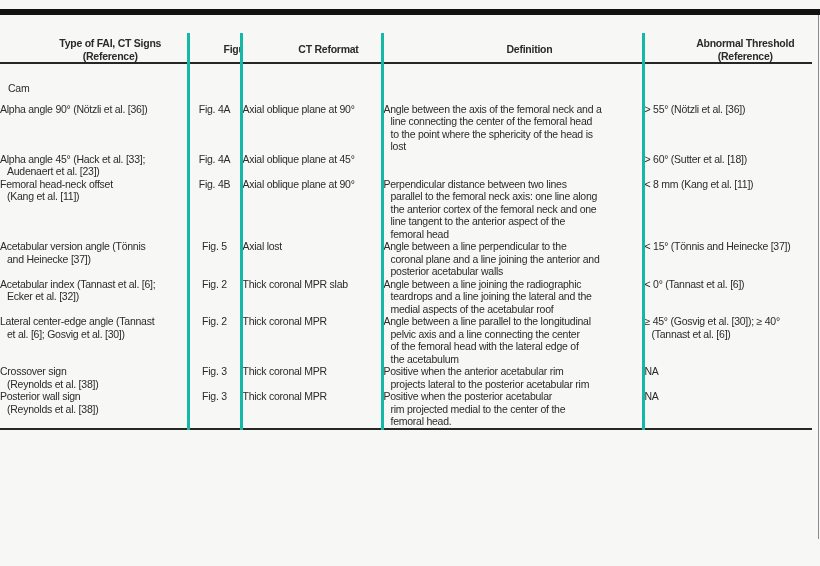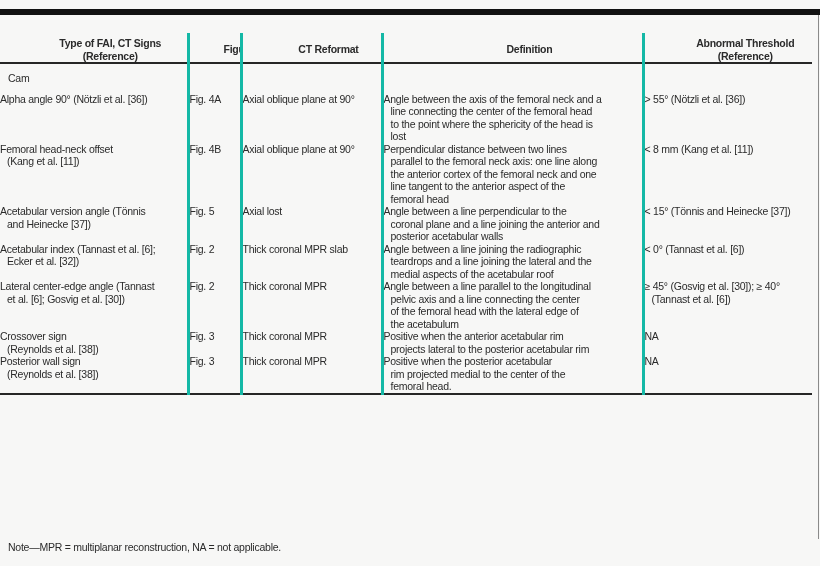--- a/index.html
+++ b/index.html
@@ -59,25 +59,25 @@
     border-bottom: 2px solid #262626;
     padding-left: 34px;
   }
   table.fai th.vline, table.fai td.vline {
     border-left: 3px solid #14b8a6;
   }
   table.fai tr.bottom-rule td {
     border-bottom: 2px solid #262626;
   }
   td.c-sign   { padding: 2px 2px 11px 14px; margin-top: 38px; }
-  td.c-fig    { padding: 2px 0 11px 0; }
+  td.c-fig    { padding: 2px 0 11px 0; text-align: center; }
   td.c-ref    { padding: 2px 2px 11px 8px; }
   td.c-def    { padding: 2px 2px 11px 6px; }
   td.c-thr    { padding: 2px 2px 11px 6px; }
-  tr.section-row td { padding: 8px 2px 8px 8px; }
+  tr.section-row td { padding: 18px 2px 8px 8px; }
   .ml {              
     white-space: pre;
     display: block;
     margin-left: 7px;
     text-indent: -7px;
   }
   #note {
     position: absolute;
     top: 541px;
     left: 8px;
@@ -131,20 +131,36 @@
             <span class="ml">Angle between the axis of the femoral neck and a
 line connecting the center of the femoral head
 to the point where the sphericity of the head is
 lost</span>
           </td>
     <td class="vline c-thr">
             <span class="ml">&gt; 55° (Nötzli et al. [36])</span>
           </td>
   </tr>
 
+  <tr>
+    <td class="c-sign">
+            <span class="ml">Alpha angle 45° (Hack et al. [33];
+Audenaert et al. [23])</span>
+          </td>
+    <td class="vline c-fig"><span>Fig. 4A</span></td>
+    <td class="vline c-ref">
+            <span class="ml">Axial oblique plane at 45°</span>
+          </td>
+    <td class="vline c-def">
+            <span class="ml"></span>
+          </td>
+    <td class="vline c-thr">
+            <span class="ml">&gt; 60° (Sutter et al. [18])</span>
+          </td>
+  </tr>
 
   <tr>
     <td class="c-sign">
             <span class="ml">Femoral head-neck offset
 (Kang et al. [11])</span>
           </td>
     <td class="vline c-fig"><span>Fig. 4B</span></td>
     <td class="vline c-ref">
             <span class="ml">Axial oblique plane at 90°</span>
           </td>
@@ -252,14 +268,13 @@
 rim projected medial to the center of the
 femoral head.</span>
           </td>
     <td class="vline c-thr">
             <span class="ml">NA</span>
           </td>
   </tr>
 </tbody>
   </table>
 
-  <div id="note">Note—MPR = multiplanar reconstruction, NA = not applicable.</div>
 </div>
 
 </body></html>

